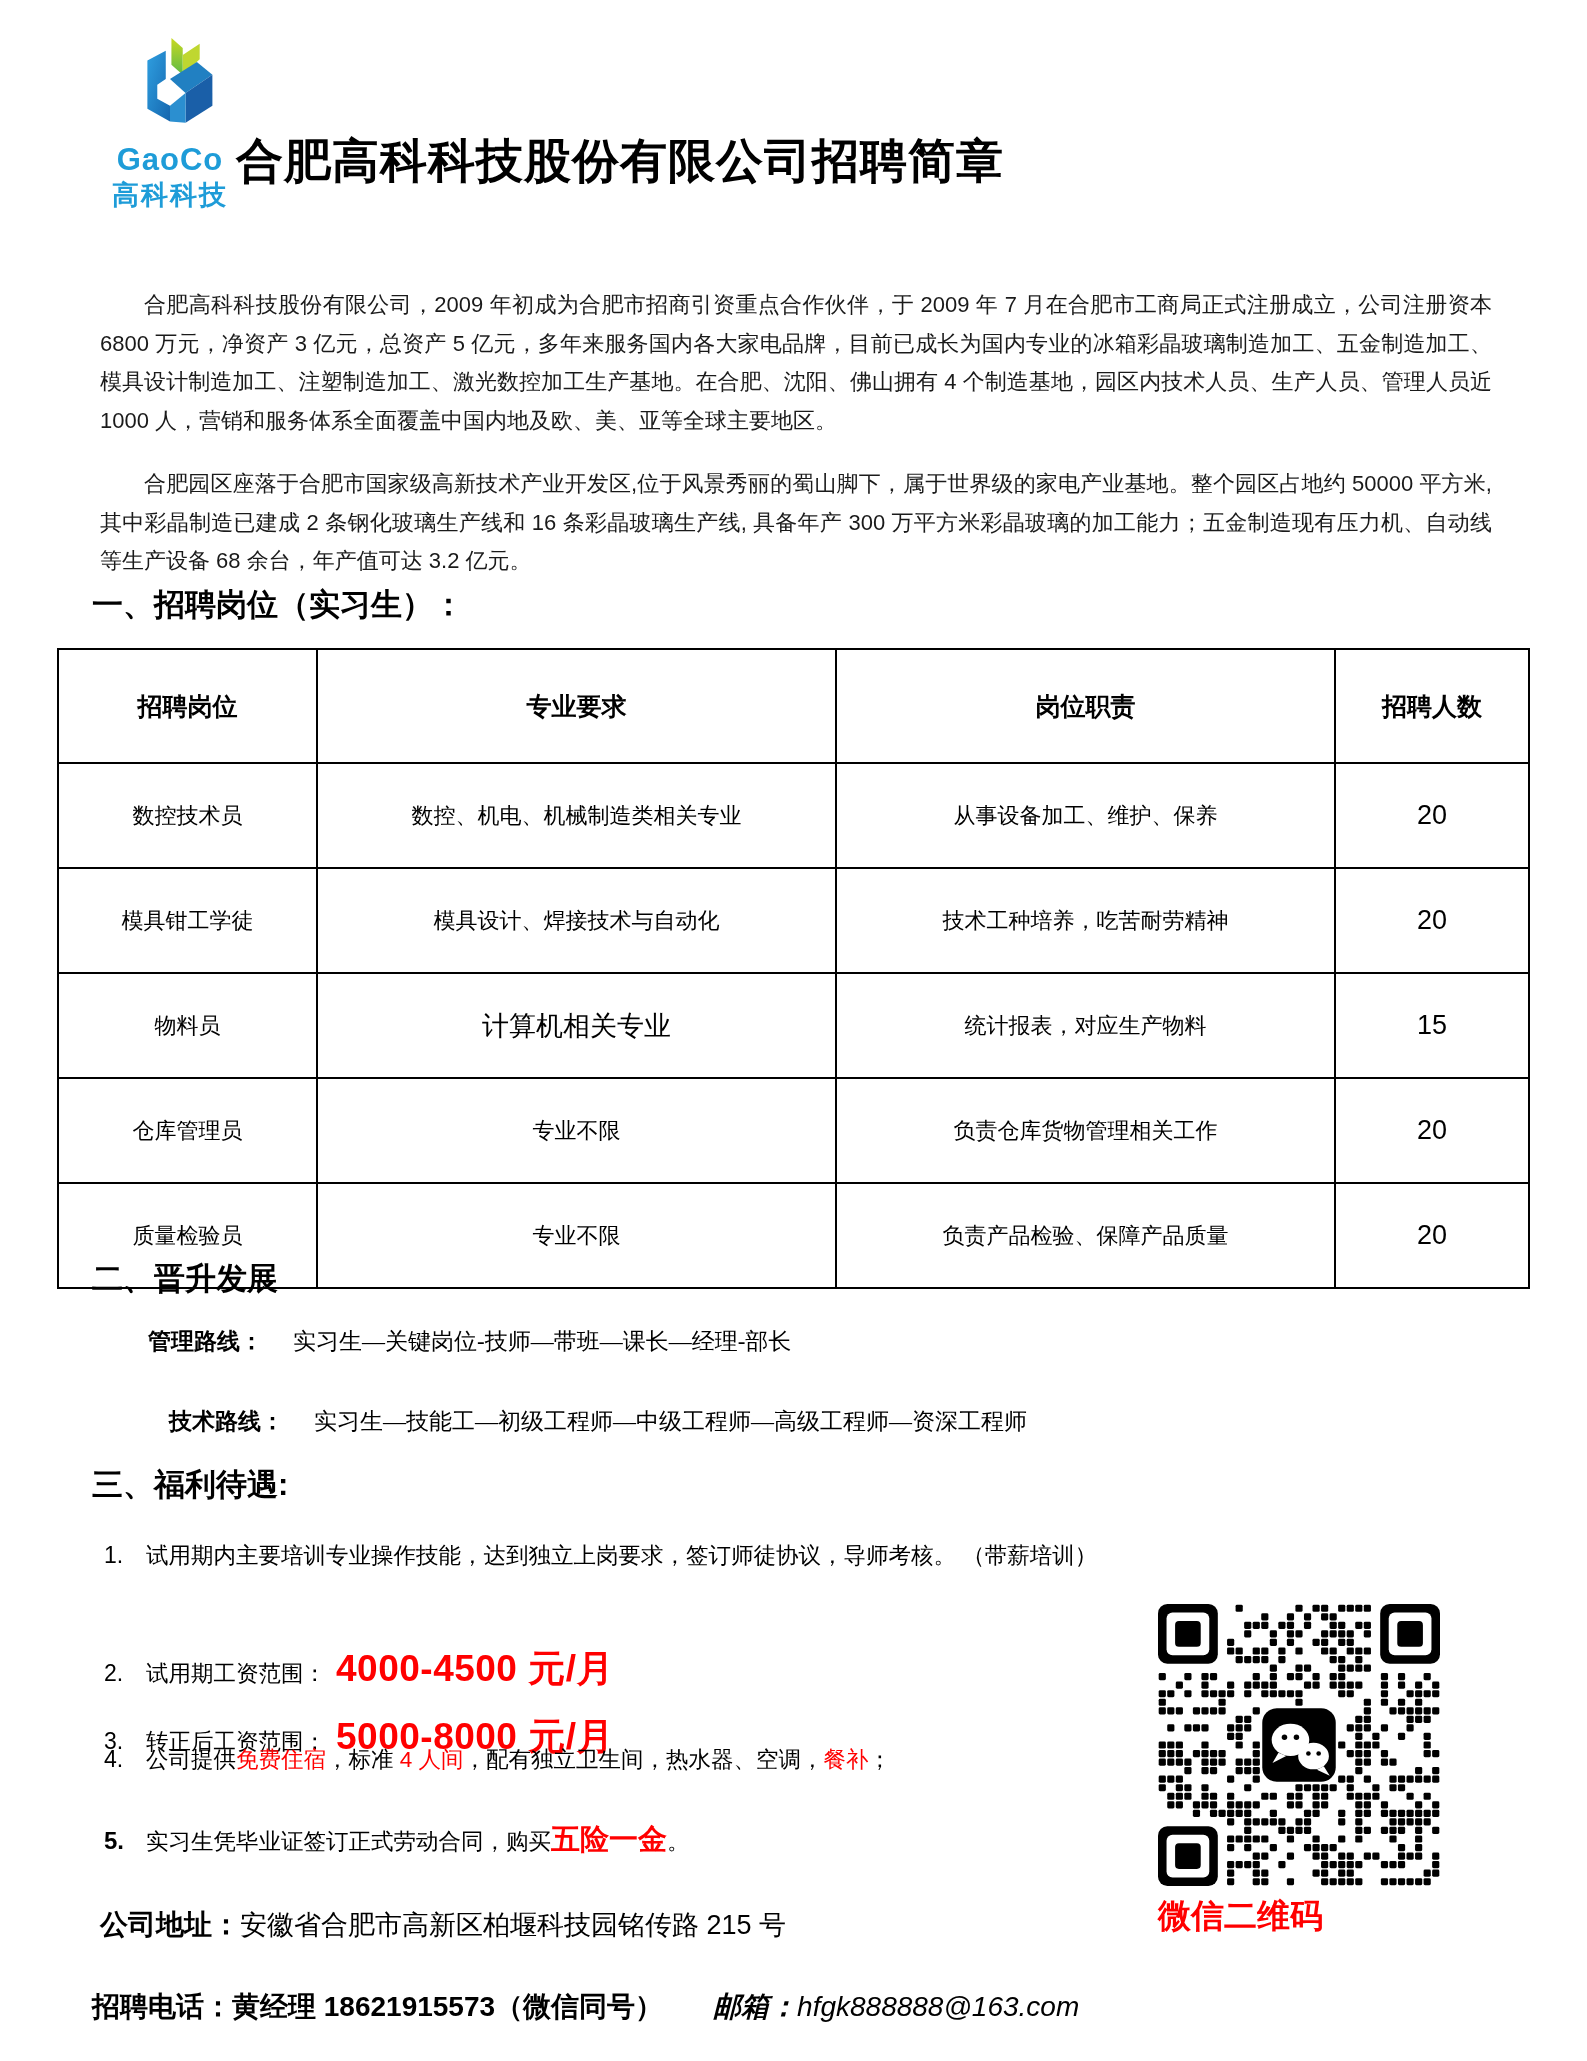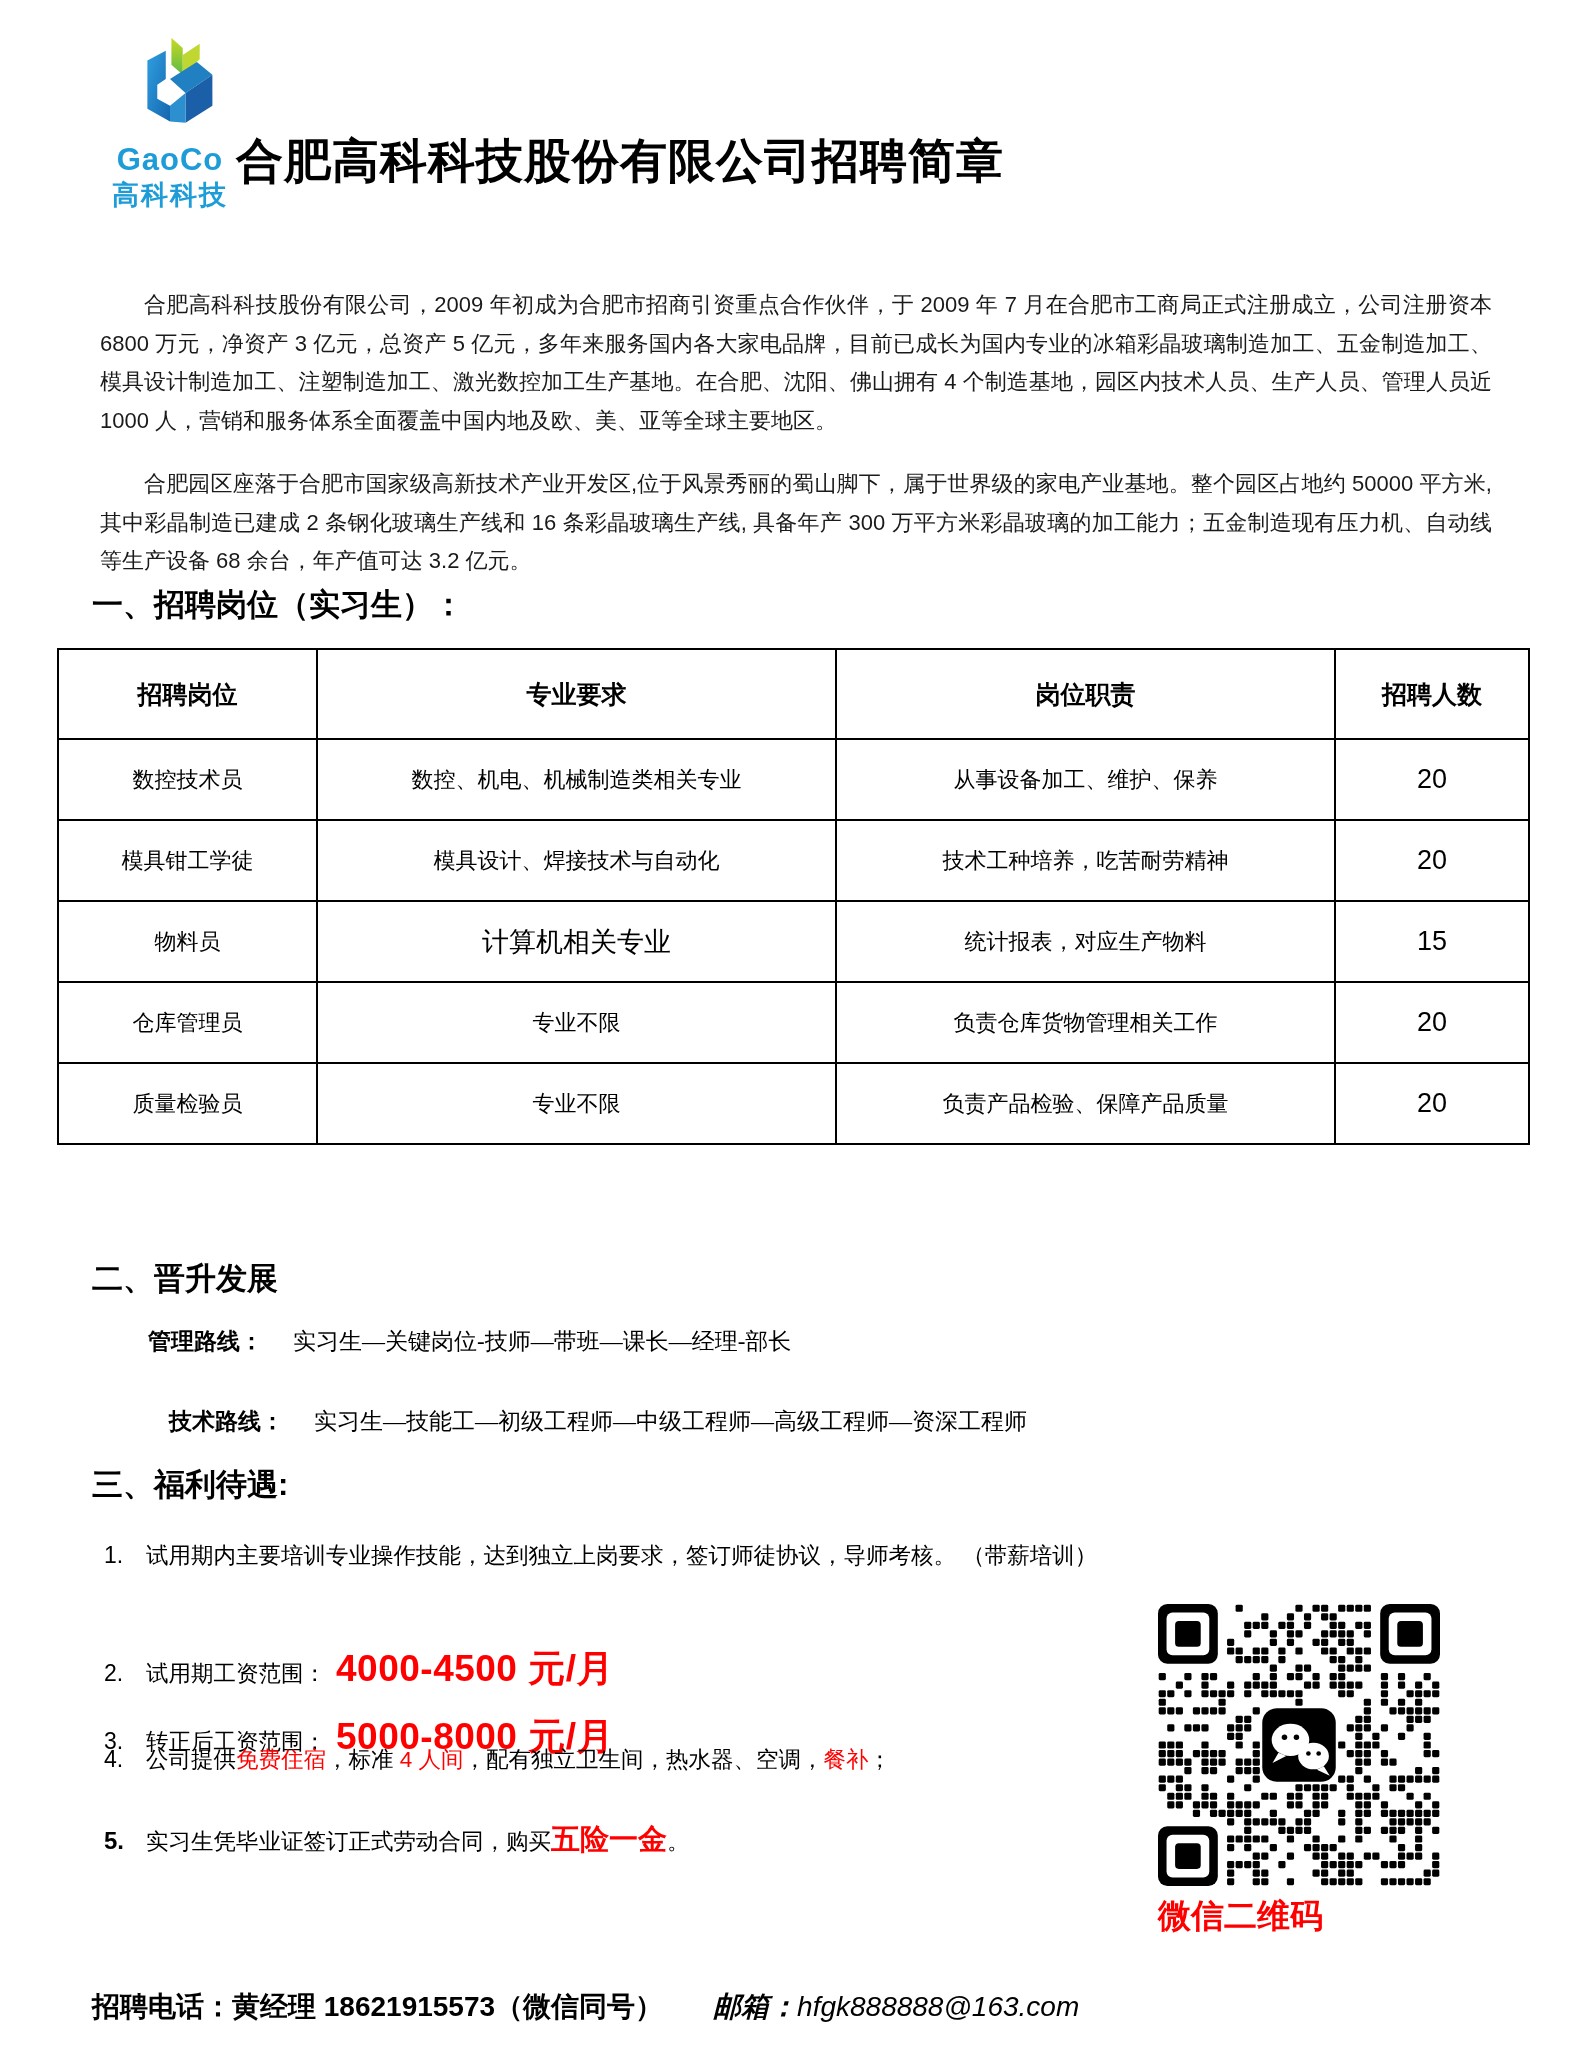--- a/index.html
+++ b/index.html
@@ -26,21 +26,21 @@
   #para2 { top:443px; }
 
   
   .sec-h { position:absolute; left:92px; font-size:31px; font-weight:bold; white-space:nowrap; }
   #h1 { top:584px; }
   #h2 { top:1258px; }
   #h3 { top:1464px; }
 
   
   table.jobs { position:absolute; left:57px; top:648px; width:1471px; border-collapse:collapse; table-layout:fixed; }
-  .jobs th, .jobs td { border:2px solid #000; text-align:center; vertical-align:middle; padding:0 6px; overflow:hidden; }
+  .jobs th, .jobs td { border:2px solid #000; text-align:center; vertical-align:middle; padding:12px 6px; overflow:hidden; }
   .jobs th { height:88px; font-size:25px; font-weight:bold; }
   .jobs td { height:79px; font-size:22px; font-weight:normal; }
   .jobs td.count { font-size:27px; }
   .jobs tbody tr:nth-child(3) td.major { font-size:27px; }
 
   
   .route { position:absolute; left:148px; font-family:"Liberation Serif","DejaVu Serif",serif;
            font-size:23px; white-space:nowrap; }
   #route1 { top:1326px; }
   #route2 { top:1406px;margin-left:21px; }
@@ -606,19 +606,22 @@
      <circle cx="14.8" cy="15.6" r="0.32" fill="#000"></circle>
      <circle cx="16.2" cy="15.6" r="0.32" fill="#000"></circle>
      <ellipse cx="18.2" cy="17.8" rx="1.8" ry="1.55" fill="#fff"></ellipse>
      <polygon points="19.4,19.0 20.1,20.1 18.6,19.4" fill="#fff"></polygon>
      <circle cx="17.6" cy="17.5" r="0.27" fill="#000"></circle>
      <circle cx="18.8" cy="17.5" r="0.27" fill="#000"></circle>
       </svg>
   </div>
   <div class="qr-label">微信二维码</div>
 
+  <div class="addr">
+    <span class="a-label">公司地址：</span><span>安徽省合肥市高新区柏堰科技园铭传路 215 号</span>
+  </div>
 
   <div class="phone">
     <span class="p-strong"><span>招聘电话：</span><span>黄经理 18621915573（微信同号）</span></span>
     <span class="email-group"><span class="p-strong">邮箱：</span><span class="email-val">hfgk888888@163.com</span></span>
   </div>
 
 </div>
 
 </body></html>

